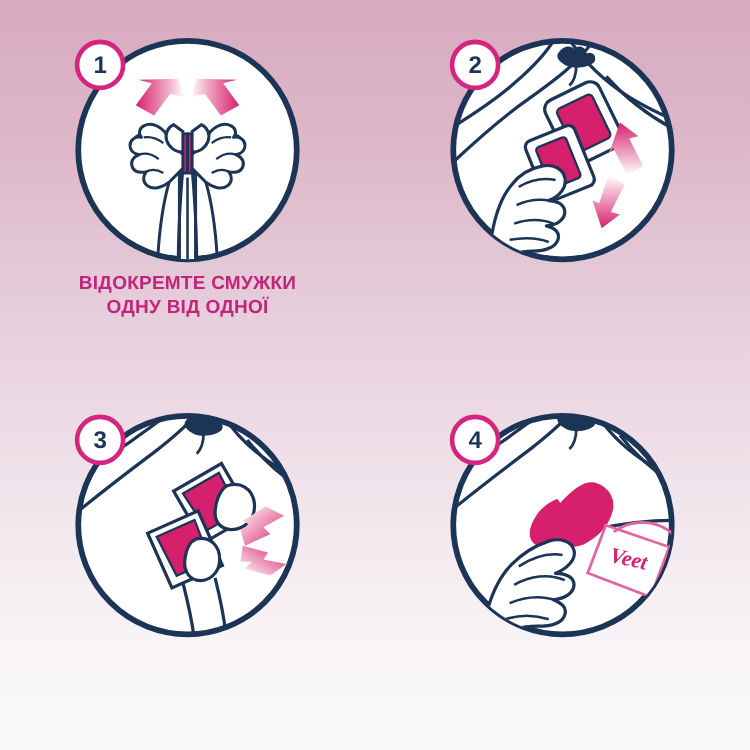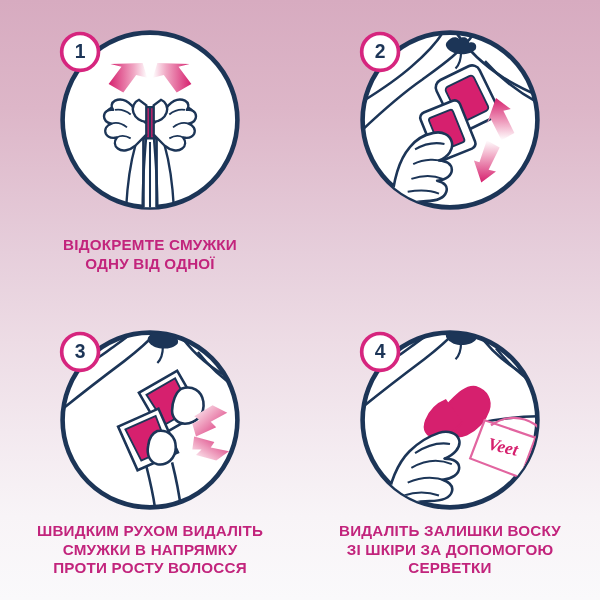--- a/index.html
+++ b/index.html
@@ -60,21 +60,21 @@
     overflow: visible;
   }
   .caption {
     width: 290px;
     text-align: center;
     color: #c2247c;
     font-weight: bold;
     font-size: 15.2px;
     line-height: 1.22;
     letter-spacing: 0.2px;
-    margin-top: 18px;
+    margin-top: 0;
     text-transform: uppercase;
     white-space: pre-line;
   }
   .panel-2 .caption, .panel-4 .caption { width: 294px; }
   .panel-3 .caption, .panel-4 .caption { margin-top: 4px; }
 </style>
 </head>
 <body>
 
 <div id="poster">
@@ -279,23 +279,20 @@
                 <path d="M186,134 L166,130 L170,124 L148,118 L146,132 L156,132 L150,138 L172,144 Z" fill="url(#g3b)"></path>
               </g>
             </g>
           </svg>
           <svg viewBox="0 0 200 200" style="position:absolute;inset:0;">
             <circle cx="24" cy="26" r="20" fill="#ffffff" stroke="#d6257e" stroke-width="4"></circle>
             <text x="24" y="33" text-anchor="middle" font-family="Liberation Sans, sans-serif" font-size="21" font-weight="bold" fill="#1c3557">3</text>
           </svg>
         </div>
       </div>
-      <div class="caption">ШВИДКИМ РУХОМ ВИДАЛІТЬ
-СМУЖКИ В НАПРЯМКУ
-ПРОТИ РОСТУ ВОЛОССЯ</div>
     </div>
 
     <div class="panel panel-4">
       <div class="illo-wrap">
         <div class="illo">
           <svg viewBox="0 0 200 200">
             <defs>
               <clipPath id="c4">
                   <circle cx="100" cy="100" r="95"></circle>
                 </clipPath>
@@ -341,19 +338,16 @@
                 <text x="158" y="136" text-anchor="middle" font-family="Liberation Serif, serif" font-style="italic" font-size="19" font-weight="bold" fill="#d6206e">Veet</text>
               </g>
             </g>
           </svg>
           <svg viewBox="0 0 200 200" style="position:absolute;inset:0;">
             <circle cx="24" cy="26" r="20" fill="#ffffff" stroke="#d6257e" stroke-width="4"></circle>
             <text x="24" y="33" text-anchor="middle" font-family="Liberation Sans, sans-serif" font-size="21" font-weight="bold" fill="#1c3557">4</text>
           </svg>
         </div>
       </div>
-      <div class="caption">ВИДАЛІТЬ ЗАЛИШКИ ВОСКУ
-ЗІ ШКІРИ ЗА ДОПОМОГОЮ
-СЕРВЕТКИ</div>
     </div>
 
   </div>
 </div>
 
 </body></html>

